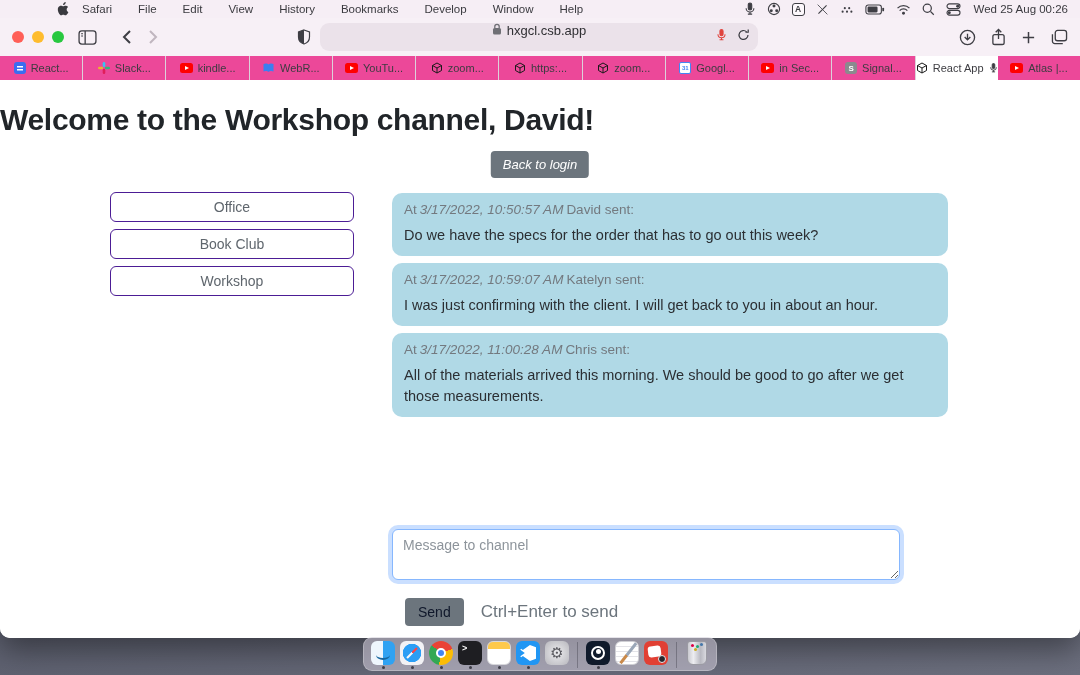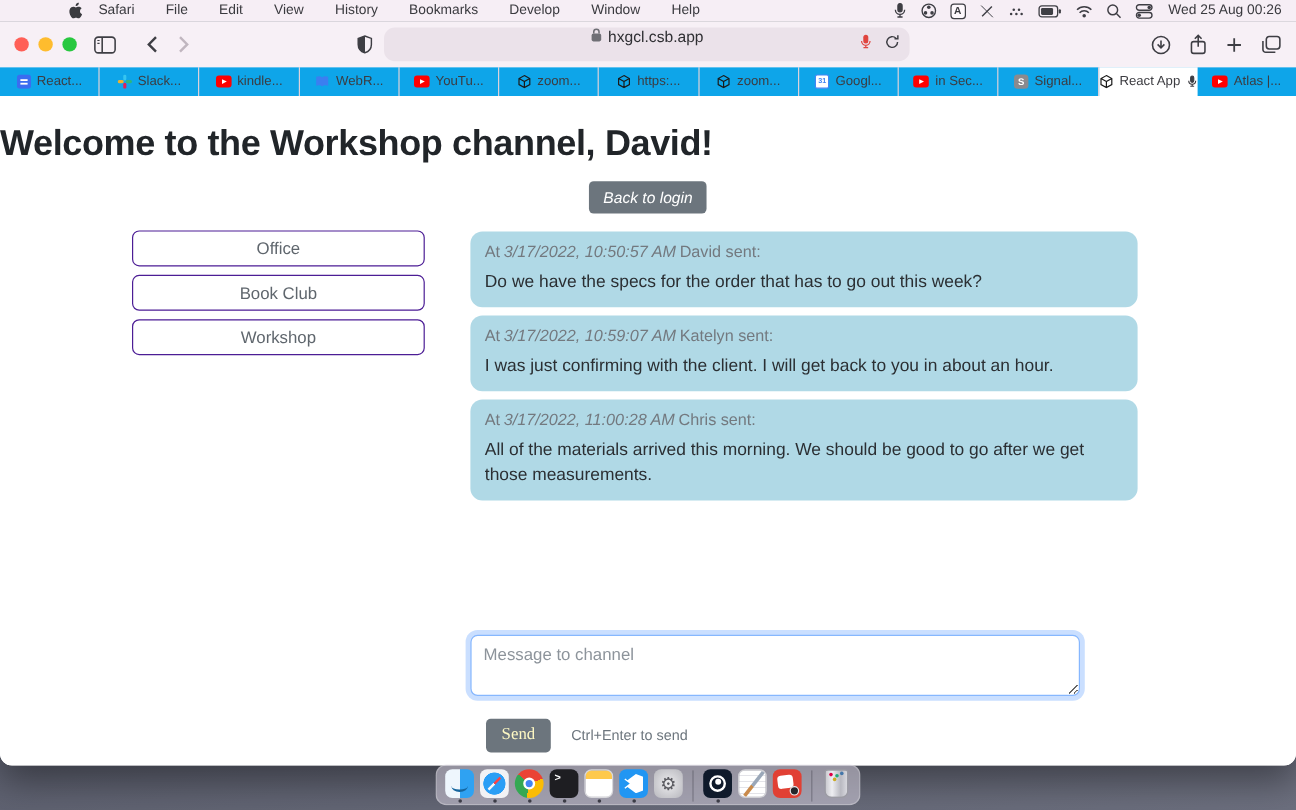--- a/index.html
+++ b/index.html
@@ -31,21 +31,21 @@
   .tl .red{background:#ff5f57;} .tl .yellow{background:#febc2e;} .tl .green{background:#28c840;}
   .navgrp { display:flex; align-items:center; gap:14px; margin-left:14px; }
   .urlbar { position:absolute; left:320px; top:5px; width:438px; height:28px;
             background:#ebe2ea; border-radius:9px; }
   .urlcenter { position:absolute; left:0; right:0; top:0; bottom:0; display:flex;
                align-items:flex-start; justify-content:center; gap:5px; font-size:13px; color:#2f2f33; }
   .urlright { position:absolute; right:8px; top:5px; display:flex; gap:10px; align-items:center; }
   .rightgrp { position:absolute; right:12px; top:0; height:38px; display:flex; align-items:center; gap:15px; }
 
   
-  .tabbar { height:24px; background:#0ea5e9; display:flex; }
+  .tabbar { height:24px; background:#ec4899; display:flex; }
   .tab { flex:1 1 0; display:flex; align-items:center; justify-content:center; gap:5px;
          font-size:11px; color:#3c3c41; border-right:1px solid #dcd2da; overflow:hidden; white-space:nowrap; }
   .tab:last-child { border-right:none; }
   .tab.active { background:#ffffff; border-right:none; }
   .fav { display:inline-flex; align-items:center; justify-content:center; flex:none; }
   .fav-doc { width:12px; height:12px; background:#3a6df0; border-radius:3px;
              background-image:linear-gradient(#fff,#fff),linear-gradient(#fff,#fff);
              background-size:6px 1.5px,6px 1.5px; background-position:3px 4px,3px 7px; background-repeat:no-repeat; }
   .fav-yt { width:13px; height:9.5px; background:#f00; border-radius:2.5px; position:relative; }
   .fav-yt::after { content:""; position:absolute; left:5px; top:2.5px; border-left:4px solid #fff;
@@ -69,23 +69,23 @@
   .bubble { background:#b0d9e6; border-radius:10px; padding:9px 12px 10px; margin-bottom:7px; }
   .bhead { font-size:13.5px; color:#73797f; }
   .bhead i { font-style:italic; margin:0 3px; }
   .bbody { margin-top:8px; font-size:14.5px; line-height:21px; color:#2b2f33; }
   .composer { position:absolute; left:392px; top:449px; width:560px; }
   .composer textarea { width:508px; height:51px; padding:7px 10px; font-size:14px; font-family:inherit;
            color:#212529; border:1px solid #86b7fe; border-radius:6px; outline:none;
            box-shadow:0 0 0 4px rgba(13,110,253,.22); resize:both; }
   .composer textarea::placeholder { color:#8d949b; }
   .sendrow { margin-top:14px; margin-left:13px; display:flex; align-items:center; }
-  .sendbtn { background:#6c757d; color:#fef9c3; border:none; border-radius:4px;
-             font-size:14px; padding:6px 13px; font-family:Liberation Serif, serif; }
-  .hint { margin-left:17px; font-size:12px; color:#6c757d; }
+  .sendbtn { background:#6c757d; color:#0f172a; border:none; border-radius:4px;
+             font-size:14px; padding:6px 13px; font-family:Liberation Sans, sans-serif; }
+  .hint { margin-left:17px; font-size:17px; color:#6c757d; }
 
   
   .dock { position:absolute; left:50%; transform:translateX(-50%); bottom:4px; z-index:40;
           background:rgba(198,193,208,.62); border:1px solid rgba(255,255,255,.25);
           border-radius:9px; display:flex; align-items:flex-start; padding:3px 7px 1px; gap:5px; }
   .ditem { display:flex; flex-direction:column; align-items:center; }
   .dicon { width:24px; height:24px; border-radius:6px; position:relative; overflow:hidden; }
   .rdot { width:3px; height:3px; border-radius:50%; margin-top:1px; background:transparent; }
   .running .rdot { background:#3c3c46; }
   .ddiv { width:1px; height:26px; background:rgba(50,50,60,.35); margin:0 3px; align-self:center; }

